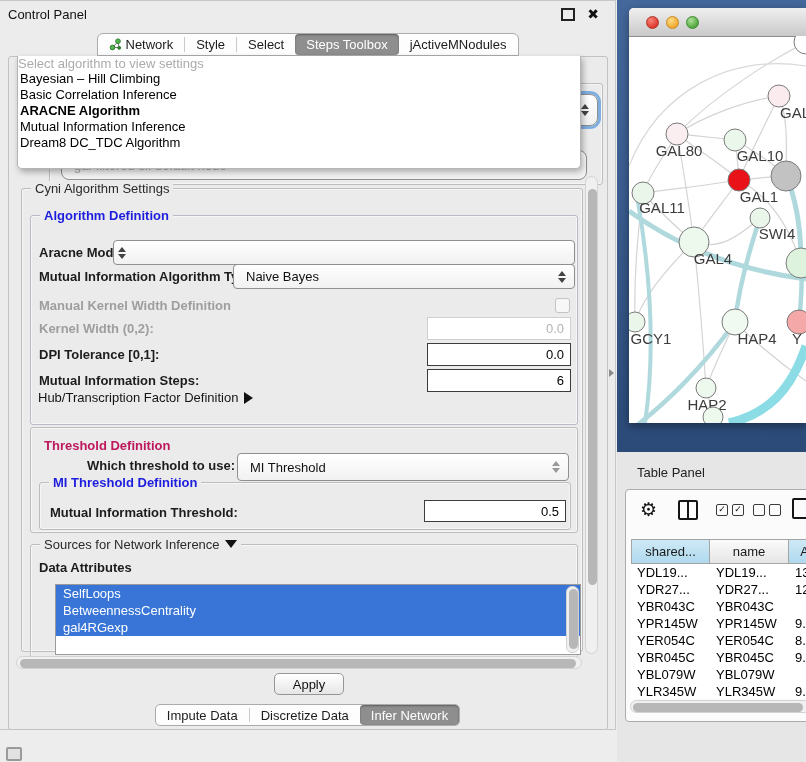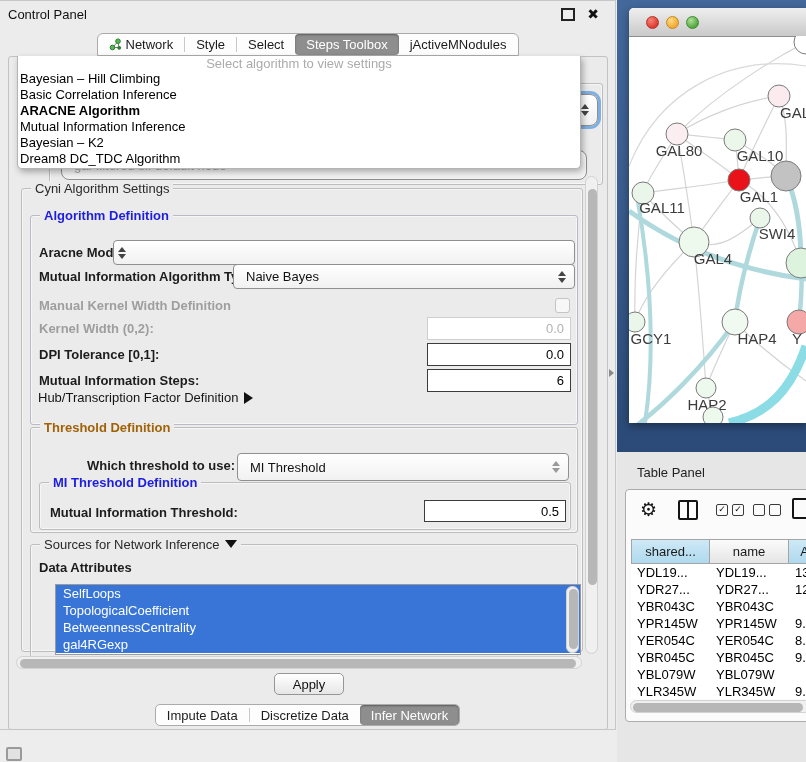--- a/index.html
+++ b/index.html
@@ -21,26 +21,26 @@
   .tabbar-bottom .tabgroup{border-radius:5px;height:20px;}
   .tab{display:flex;align-items:center;gap:4px;padding:0 11px;font-size:13px;color:#1b1b1b;white-space:nowrap;}
   .tab.sel{background:#8E8E8E;color:#FFF;border-radius:4px;box-shadow:inset 0 1px 2px rgba(0,0,0,.35);}
   .tabsep{width:1px;background:#C9C9C9;margin:3px 0;}
   .cp-body{position:absolute;left:8px;top:55px;width:600px;height:674px;background:#EBEBEB;
     border:1px solid #C2C2C2;border-radius:3px;box-sizing:border-box;}
   
   .grp{position:absolute;border:1px solid #BDBDBD;border-radius:3px;box-shadow:inset 0 0 0 1px rgba(255,255,255,.55);}
   .gtitle{position:absolute;top:-8px;left:9px;background:#EBEBEB;padding:0 4px;font-size:13px;color:#2a2a2a;white-space:nowrap;}
   .gtitle.blue{color:#1D1DDE;font-weight:bold;}
-  .gtitle.green{color:#a16207;font-weight:bold;}
+  .gtitle.green{color:#be185d;font-weight:bold;margin-top:18px;}
   
   .overlay{position:absolute;left:8px;top:-1px;width:562px;height:112px;background:#FFFFFF;
     border:1px solid #B5B5B5;border-top:none;border-radius:0 0 5px 5px;
     box-shadow:2px 3px 6px rgba(0,0,0,.3);z-index:30;overflow:hidden;}
-  .overlay .prompt{height:15px;text-align:center;color:#ABABAB;font-size:13px;}
+  .overlay .prompt{height:15px;color:#ABABAB;font-size:13px;}
   .algo-item{height:16px;line-height:16px;padding-left:2px;font-size:13px;color:#000;}
   .algo-item.bold{font-weight:bold;}
   
   .combo{position:absolute;height:25px;background:linear-gradient(#FFFFFF,#F1F1F1);
     border:1px solid #8F8F8F;border-radius:4px;box-sizing:border-box;display:flex;align-items:center;}
   .combo .cval{padding-left:12px;font-size:13px;color:#111;flex:1;white-space:nowrap;overflow:hidden;}
   .stepper{width:16px;display:flex;flex-direction:column;align-items:center;justify-content:center;gap:2px;margin-right:4px;}
   .stepper i{width:0;height:0;border-left:4px solid transparent;border-right:4px solid transparent;}
   .stepper .up{border-bottom:5px solid #444;}
   .stepper .dn{border-top:5px solid #444;}
@@ -161,21 +161,20 @@
         <span class="cval" style="color:#A7A7A7;">gal-filtered sif default node</span>
       </div>
 
       <div class="overlay">
         <div class="prompt">Select algorithm to view settings</div>
         <div id="algo-items">
             <div class="algo-item">Bayesian – Hill Climbing</div>
             <div class="algo-item">Basic Correlation Inference</div>
             <div class="algo-item bold">ARACNE Algorithm</div>
             <div class="algo-item">Mutual Information Inference</div>
-            <div class="algo-item">Bayesian – K2</div>
             <div class="algo-item">Dream8 DC_TDC Algorithm</div>
           </div>
       </div>
 
       <div style="position:absolute;left:6px;top:118px;width:588px;height:496px;overflow:hidden;">
 
         <div class="grp" style="left:6px;top:13px;width:560px;height:462px;">
           <span class="gtitle">Cyni Algorithm Settings</span>
 
           <div class="grp" style="left:8px;top:26px;width:546px;height:208px;border-color:#B9B9C8;">
@@ -235,21 +234,20 @@
           </div>
 
           <div class="grp" style="left:8px;top:355px;width:546px;height:112px;">
             <span class="gtitle"><span>Sources for Network Inference</span><span class="tri-down"></span></span>
 
             <span class="lbl" style="left:8px;top:15px;">Data Attributes</span>
 
             <div class="attrlist" style="left:8px;top:39px;width:524px;height:69px;margin-left:16px;">
               <div id="attr-items">
                   <div class="attr-row sel">SelfLoops</div>
-                  <div class="attr-row sel">TopologicalCoefficient</div>
                   <div class="attr-row sel">BetweennessCentrality</div>
                   <div class="attr-row sel">gal4RGexp</div>
                 </div>
               <div class="sb-track-v" style="right:1px;top:1px;bottom:1px;border-radius:6px;">
                 <div class="sb-thumb-v" style="top:2px;height:60px;"></div>
               </div>
             </div>
           </div>
         </div>
 

